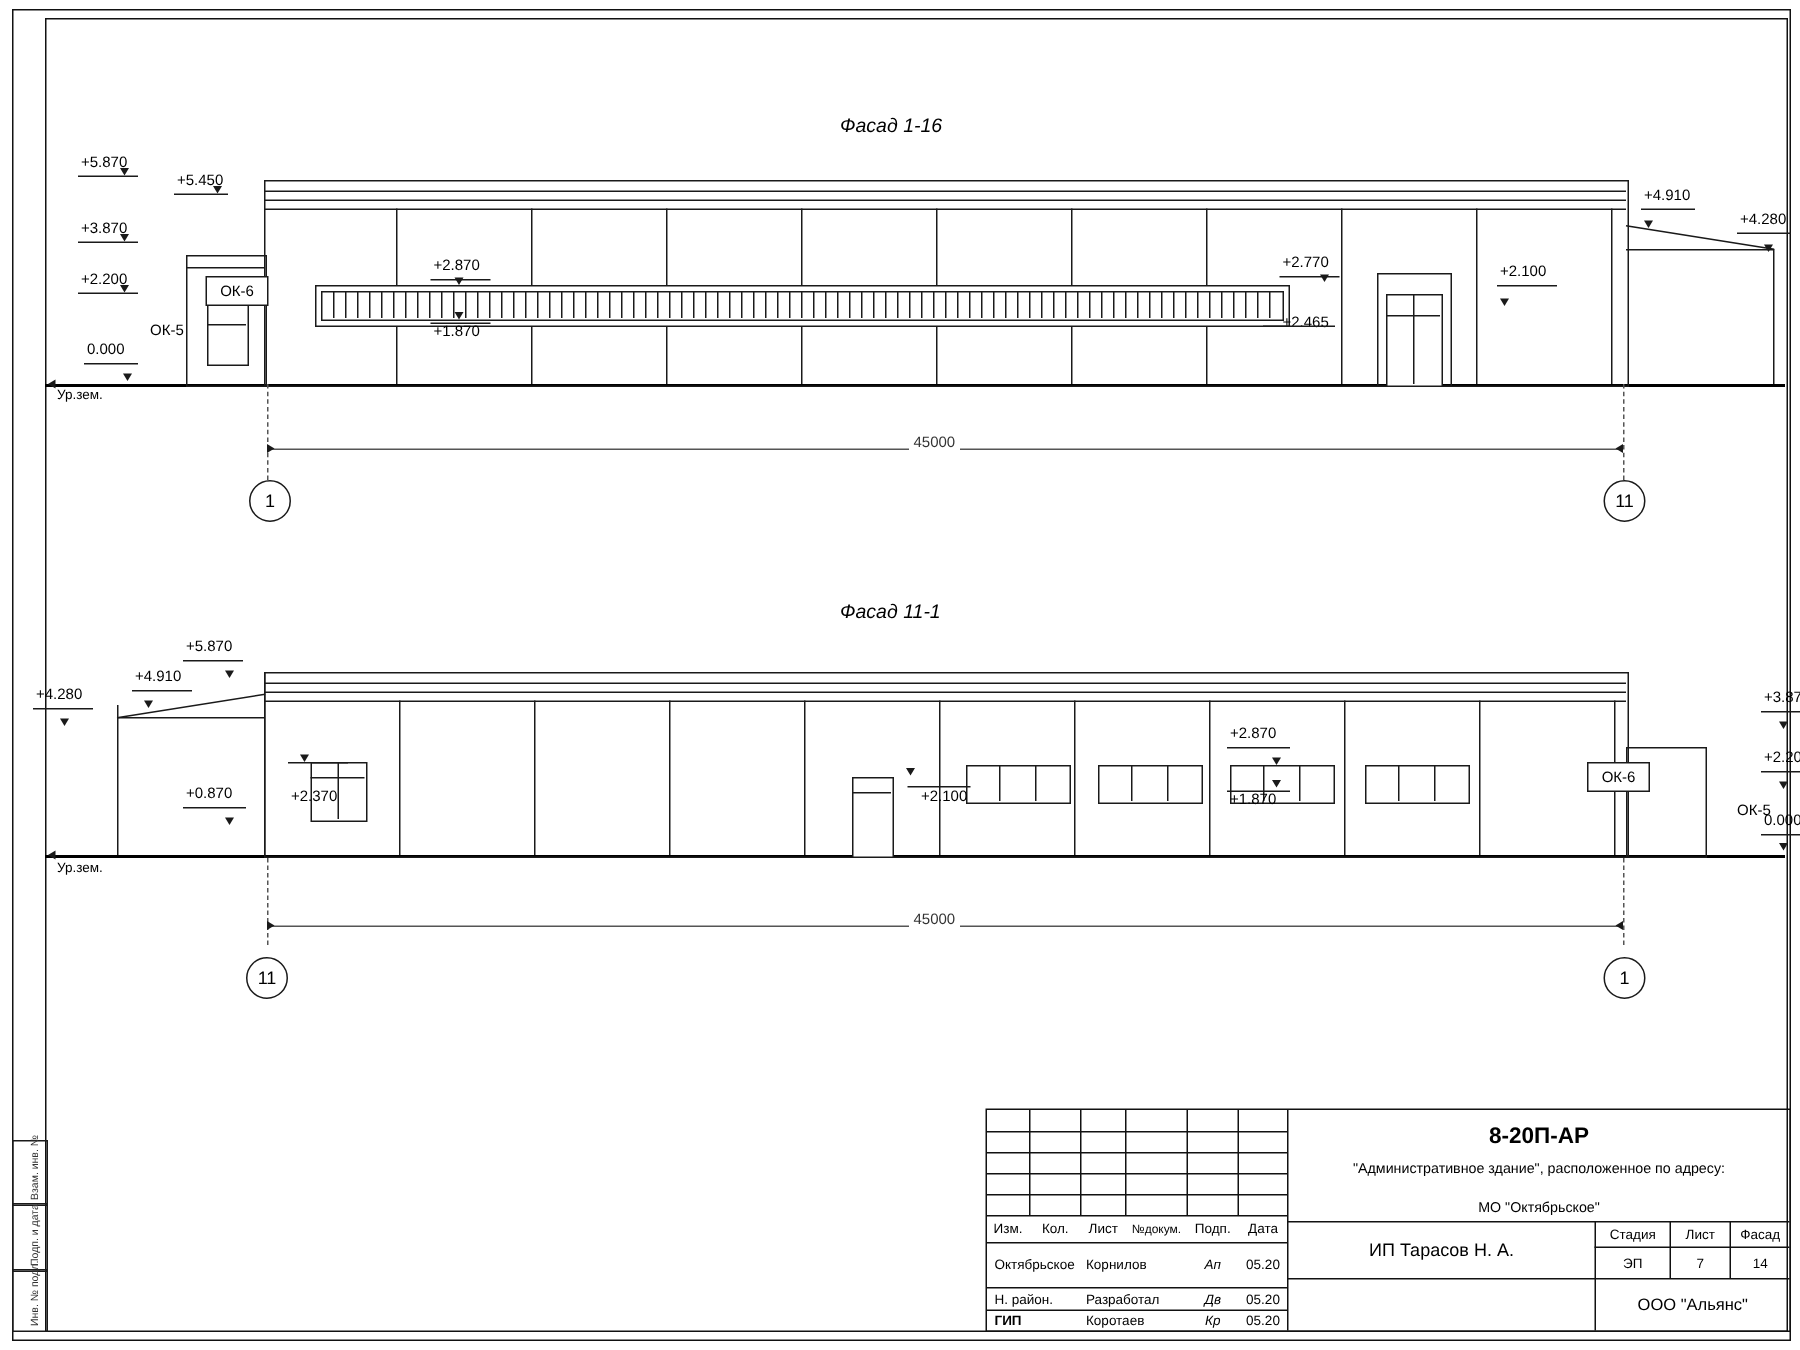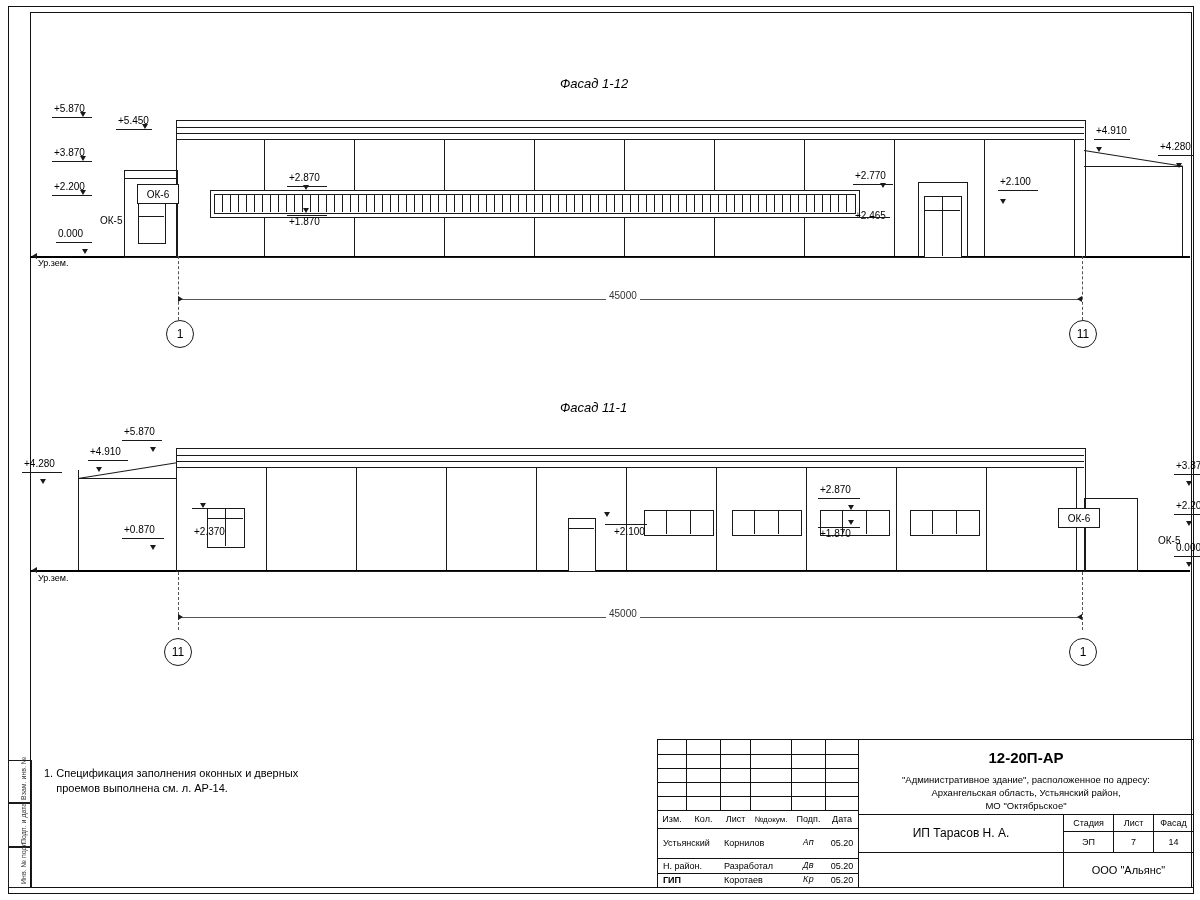--- a/index.html
+++ b/index.html
@@ -25,37 +25,37 @@
   .arrowright{position:absolute;width:0;height:0;border-top:3px solid transparent;border-bottom:3px solid transparent;border-left:5px solid #1a1a1a;}
   .okbox{position:absolute;border:1px solid #1a1a1a;background:#fff;font-size:10px;display:flex;align-items:center;justify-content:center;}
   
   #tb{position:absolute;left:657px;top:739px;width:535px;height:147px;border:1px solid #111;}
   #tb .c{position:absolute;box-sizing:border-box;}
   #tb .bl{border-left:1px solid #111;}
   #tb .bt{border-top:1px solid #111;}
   #tb .txt{position:absolute;font-size:9px;display:flex;align-items:center;justify-content:center;text-align:center;box-sizing:border-box;}
   .note{position:absolute;font-size:11px;line-height:1.35;}
   .vtext{position:absolute;font-size:7px;transform:rotate(-90deg);transform-origin:left top;white-space:nowrap;color:#333;}
-  .sig{font-family:Liberation Mono, monospace;font-style:italic;font-size:11px;}
+  .sig{font-family:Liberation Sans, sans-serif;font-style:italic;font-size:11px;}
 </style>
 </head>
 <body>
 
 <div id="sheet">
   <div class="frame-outer"></div>
   <div class="frame-inner"></div>
 
   <div class="box" style="left:8px;top:760px;width:22px;height:42px;"></div>
   <div class="box" style="left:8px;top:802px;width:22px;height:44px;"></div>
   <div class="box" style="left:8px;top:846px;width:22px;height:40px;"></div>
   <div class="vtext" style="left:20px;top:800px;">Взам. инв. №</div>
   <div class="vtext" style="left:20px;top:844px;">Подп. и дата</div>
   <div class="vtext" style="left:20px;top:884px;">Инв. № подл.</div>
 
-  <div class="title-it" style="left:560px;top:76px;">Фасад 1-12</div>
+  <div class="title-it" style="left:560px;top:76px;">Фасад 1-16</div>
 
   <div class="ln h thick" style="left:30px;top:256px;width:1160px;height:2px;"></div>
   <div class="arrowleft" style="left:32px;top:253px;"></div>
   <div class="lbl sm" style="left:38px;top:258px;">Ур.зем.</div>
 
   <div class="box" style="left:176px;top:120px;width:908px;height:136px;"></div>
   <div class="ln h" style="left:176px;top:127px;width:908px;"></div>
   <div class="ln h" style="left:176px;top:133px;width:908px;"></div>
   <div class="ln h" style="left:176px;top:139px;width:908px;"></div>
 
@@ -308,22 +308,20 @@
 
   <div class="dash" style="left:178px;top:572px;height:58px;"></div>
   <div class="dash" style="left:1082px;top:572px;height:58px;"></div>
   <div class="ln h" style="left:178px;top:617px;width:904px;background:#555;"></div>
   <div class="arrowright" style="left:178px;top:614px;"></div>
   <div class="arrowleft" style="left:1077px;top:614px;"></div>
   <div class="dim-text" style="left:606px;top:608px;">45000</div>
   <div class="axis-circle" style="left:164px;top:638px;">11</div>
   <div class="axis-circle" style="left:1069px;top:638px;">1</div>
 
-  <div class="note" style="left:44px;top:766px;white-space:pre;">1. Спецификация заполнения оконных и дверных
-    проемов выполнена см. л. АР-14.</div>
 
   <div id="tb">
 
     <div class="c bt" style="left:0;top:14px;width:200px;height:1px;"></div>
     <div class="c bt" style="left:0;top:28px;width:200px;height:1px;"></div>
     <div class="c bt" style="left:0;top:42px;width:200px;height:1px;"></div>
     <div class="c bt" style="left:0;top:56px;width:200px;height:1px;"></div>
     <div class="c bl" style="left:28px;top:0;width:1px;height:70px;"></div>
     <div class="c bl" style="left:62px;top:0;width:1px;height:70px;"></div>
     <div class="c bl" style="left:92px;top:0;width:1px;height:70px;"></div>
@@ -333,40 +331,39 @@
 
     <div class="c bt" style="left:0;top:70px;width:200px;height:1px;"></div>
     <div class="txt" style="left:0;top:70px;width:28px;height:18px;">Изм.</div>
     <div class="txt" style="left:29px;top:70px;width:33px;height:18px;">Кол.</div>
     <div class="txt" style="left:63px;top:70px;width:29px;height:18px;">Лист</div>
     <div class="txt" style="left:93px;top:70px;width:40px;height:18px;font-size:8px;">№докум.</div>
     <div class="txt" style="left:134px;top:70px;width:33px;height:18px;">Подп.</div>
     <div class="txt" style="left:168px;top:70px;width:32px;height:18px;">Дата</div>
     <div class="c bt" style="left:0;top:88px;width:200px;height:1px;"></div>
 
-    <div class="txt" style="left:2px;top:88px;width:60px;height:30px;justify-content:flex-start;padding-left:3px;">Устьянский</div>
+    <div class="txt" style="left:2px;top:88px;width:60px;height:30px;justify-content:flex-start;padding-left:3px;">Октябрьское</div>
     <div class="txt" style="left:63px;top:88px;width:70px;height:30px;justify-content:flex-start;padding-left:3px;">Корнилов</div>
     <div class="txt sig" style="left:134px;top:88px;width:33px;height:30px;">Ап</div>
     <div class="txt" style="left:168px;top:88px;width:32px;height:30px;">05.20</div>
     <div class="c bt" style="left:0;top:118px;width:200px;height:1px;"></div>
 
     <div class="txt" style="left:2px;top:118px;width:60px;height:15px;justify-content:flex-start;padding-left:3px;">Н. район.</div>
     <div class="txt" style="left:63px;top:118px;width:70px;height:15px;justify-content:flex-start;padding-left:3px;">Разработал</div>
     <div class="txt sig" style="left:134px;top:118px;width:33px;height:15px;">Дв</div>
     <div class="txt" style="left:168px;top:118px;width:32px;height:15px;">05.20</div>
     <div class="c bt" style="left:0;top:133px;width:200px;height:1px;"></div>
 
     <div class="txt" style="left:2px;top:133px;width:60px;height:14px;justify-content:flex-start;padding-left:3px;font-weight:bold;">ГИП</div>
     <div class="txt" style="left:63px;top:133px;width:70px;height:14px;justify-content:flex-start;padding-left:3px;">Коротаев</div>
     <div class="txt sig" style="left:134px;top:133px;width:33px;height:14px;">Кр</div>
     <div class="txt" style="left:168px;top:133px;width:32px;height:14px;">05.20</div>
 
-    <div class="txt" style="left:201px;top:4px;width:334px;height:26px;font-size:15px;font-weight:bold;">12-20П-АР</div>
+    <div class="txt" style="left:201px;top:4px;width:334px;height:26px;font-size:15px;font-weight:bold;">8-20П-АР</div>
     <div class="txt" style="left:201px;top:32px;width:334px;height:14px;font-size:9.5px;">"Административное здание", расположенное по адресу:</div>
-    <div class="txt" style="left:201px;top:45px;width:334px;height:14px;font-size:9.5px;">Архангельская область, Устьянский район,</div>
     <div class="txt" style="left:201px;top:58px;width:334px;height:14px;font-size:9.5px;">МО "Октябрьское"</div>
     <div class="c bt" style="left:200px;top:74px;width:335px;height:1px;"></div>
 
     <div class="txt" style="left:201px;top:76px;width:204px;height:34px;font-size:12px;">ИП Тарасов Н. А.</div>
     <div class="c bl" style="left:405px;top:74px;width:1px;height:38px;"></div>
     <div class="c bl" style="left:455px;top:74px;width:1px;height:38px;"></div>
     <div class="c bl" style="left:495px;top:74px;width:1px;height:38px;"></div>
     <div class="txt" style="left:406px;top:74px;width:49px;height:17px;">Стадия</div>
     <div class="txt" style="left:456px;top:74px;width:39px;height:17px;">Лист</div>
     <div class="txt" style="left:496px;top:74px;width:39px;height:17px;">Фасад</div>

